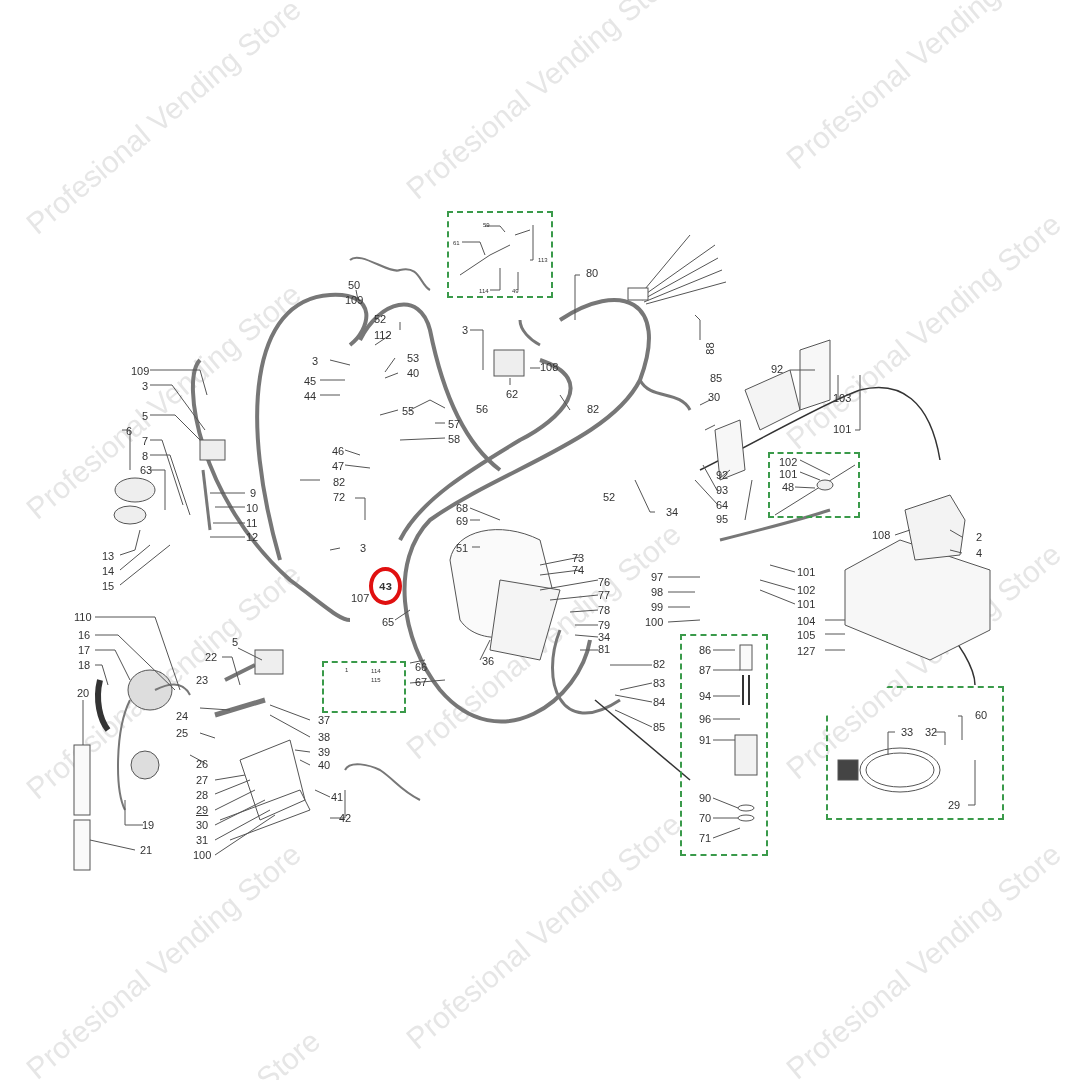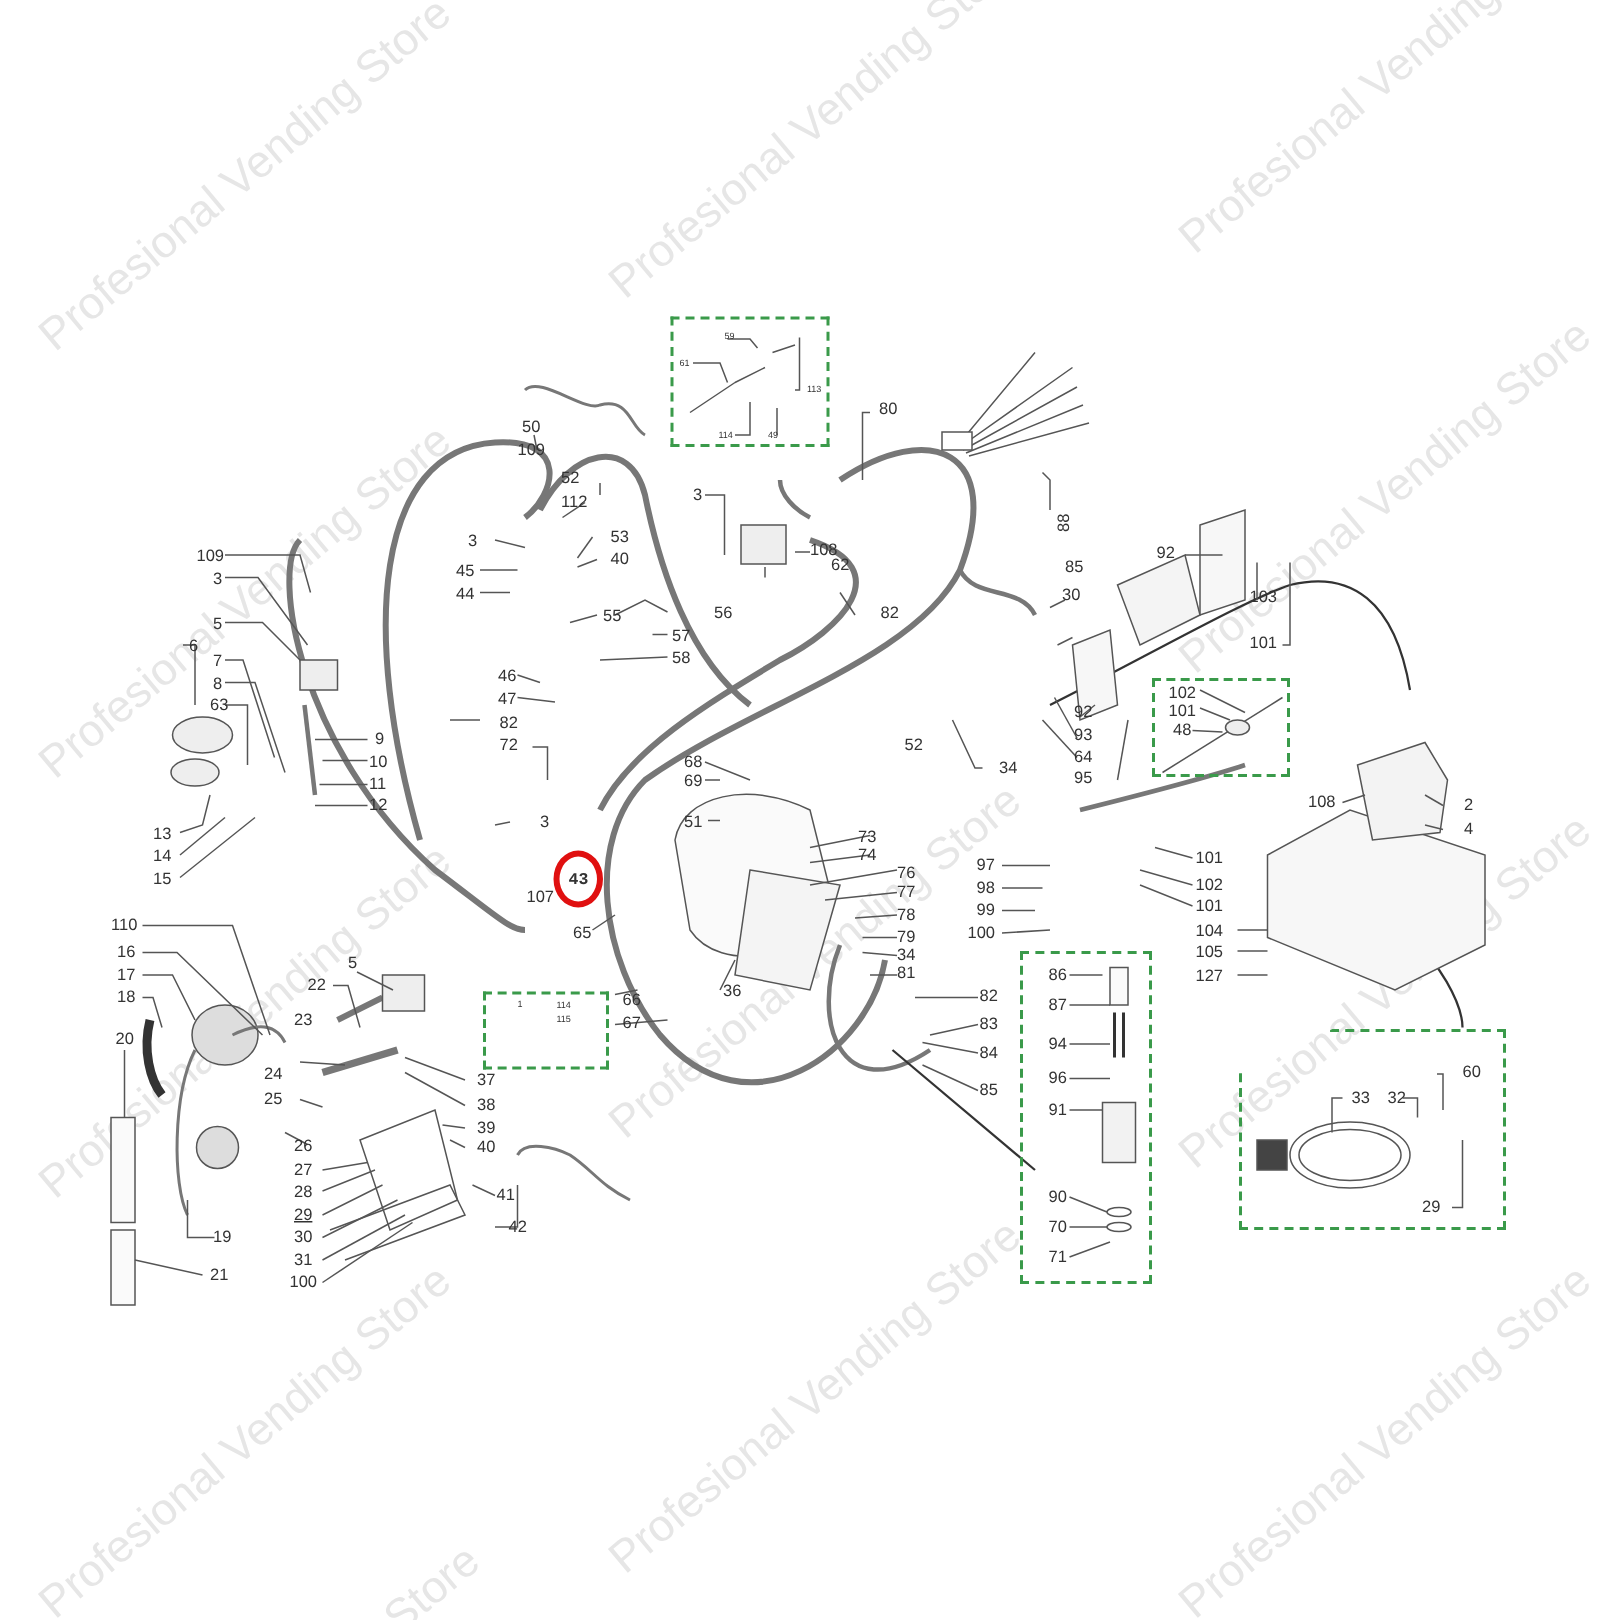--- a/index.html
+++ b/index.html
@@ -253,21 +253,21 @@
   <span class="lbl" style="left:333px;top:492px;">72</span>
   <span class="lbl" style="left:360px;top:543px;">3</span>
 
   <span class="lbl sm" style="left:483px;top:222px;">59</span>
   <span class="lbl sm" style="left:453px;top:240px;">61</span>
   <span class="lbl sm" style="left:538px;top:257px;">113</span>
   <span class="lbl sm" style="left:479px;top:288px;">114</span>
   <span class="lbl sm" style="left:512px;top:288px;">49</span>
 
   <span class="lbl" style="left:462px;top:325px;">3</span>
-  <span class="lbl" style="left:506px;top:372px;margin-left:48px;">62</span>
+  <span class="lbl" style="left:506px;top:389px;">62</span>
   <span class="lbl" style="left:540px;top:362px;">108</span>
   <span class="lbl" style="left:587px;top:404px;">82</span>
   <span class="lbl" style="left:586px;top:268px;">80</span>
   <span class="lbl" style="left:704px;top:343px;transform:rotate(-90deg);">88</span>
 
   <span class="lbl" style="left:131px;top:366px;">109</span>
   <span class="lbl" style="left:142px;top:381px;">3</span>
   <span class="lbl" style="left:142px;top:411px;">5</span>
   <span class="lbl" style="left:126px;top:426px;">6</span>
   <span class="lbl" style="left:142px;top:436px;">7</span>

